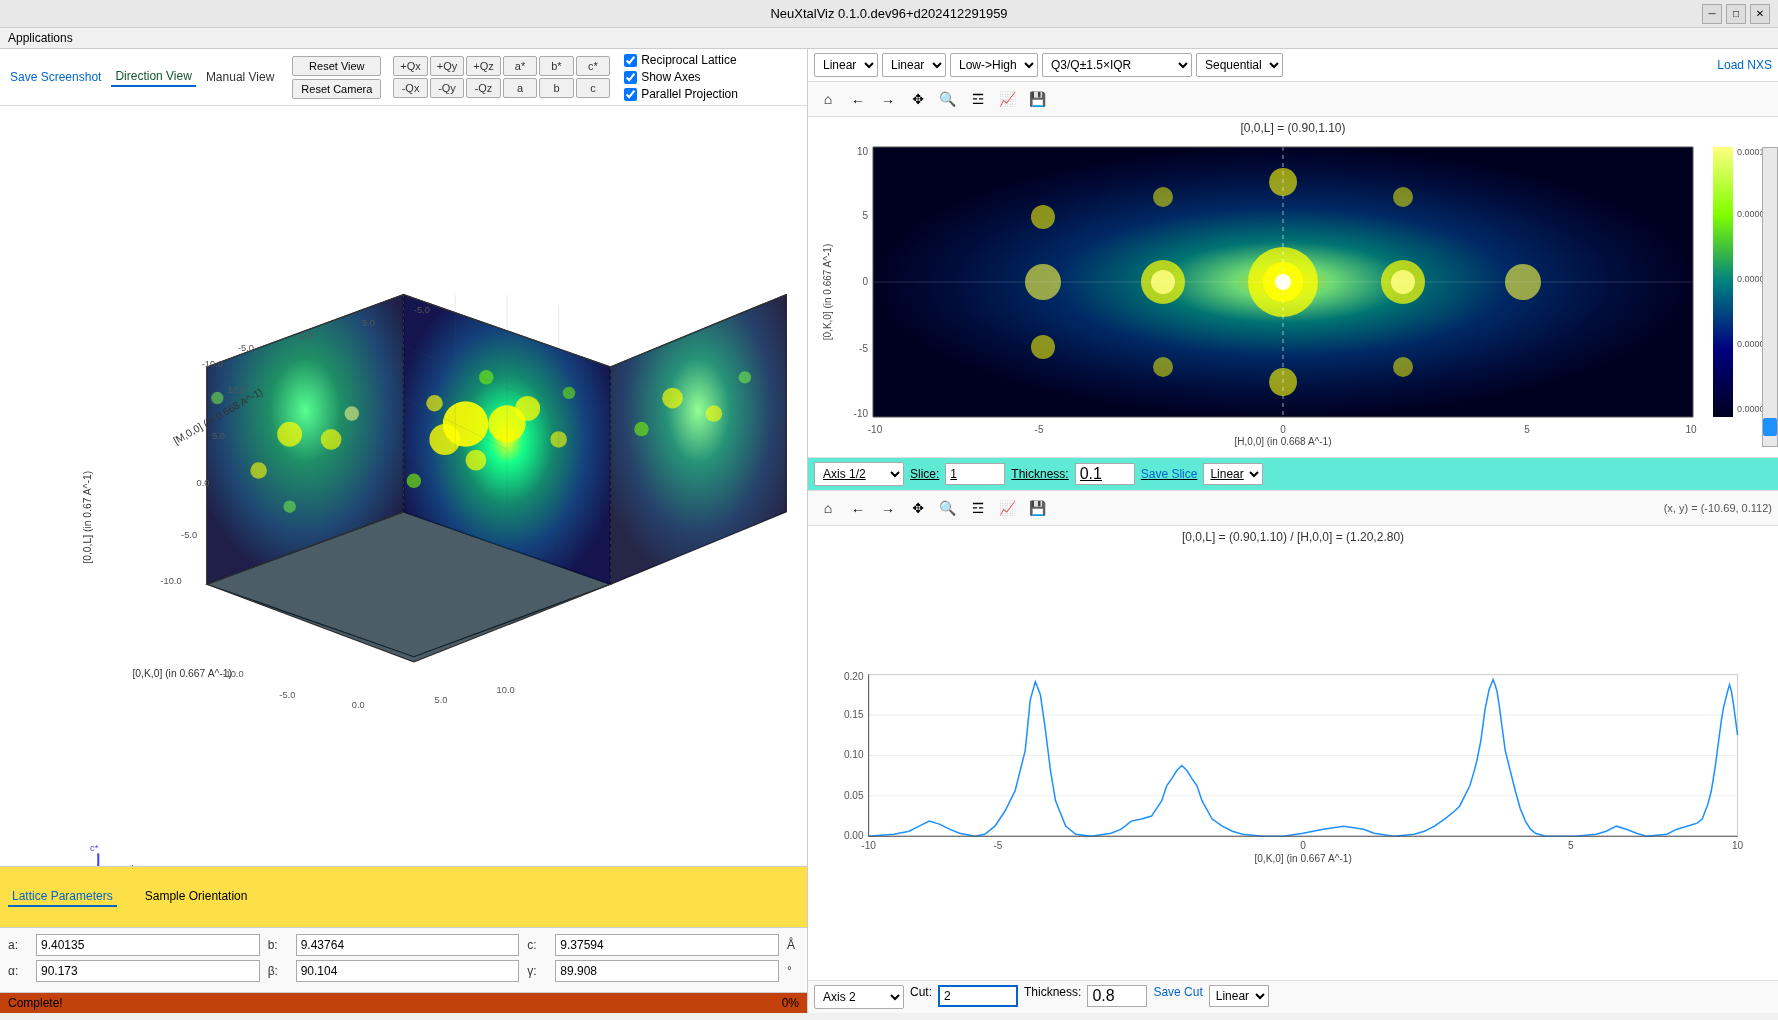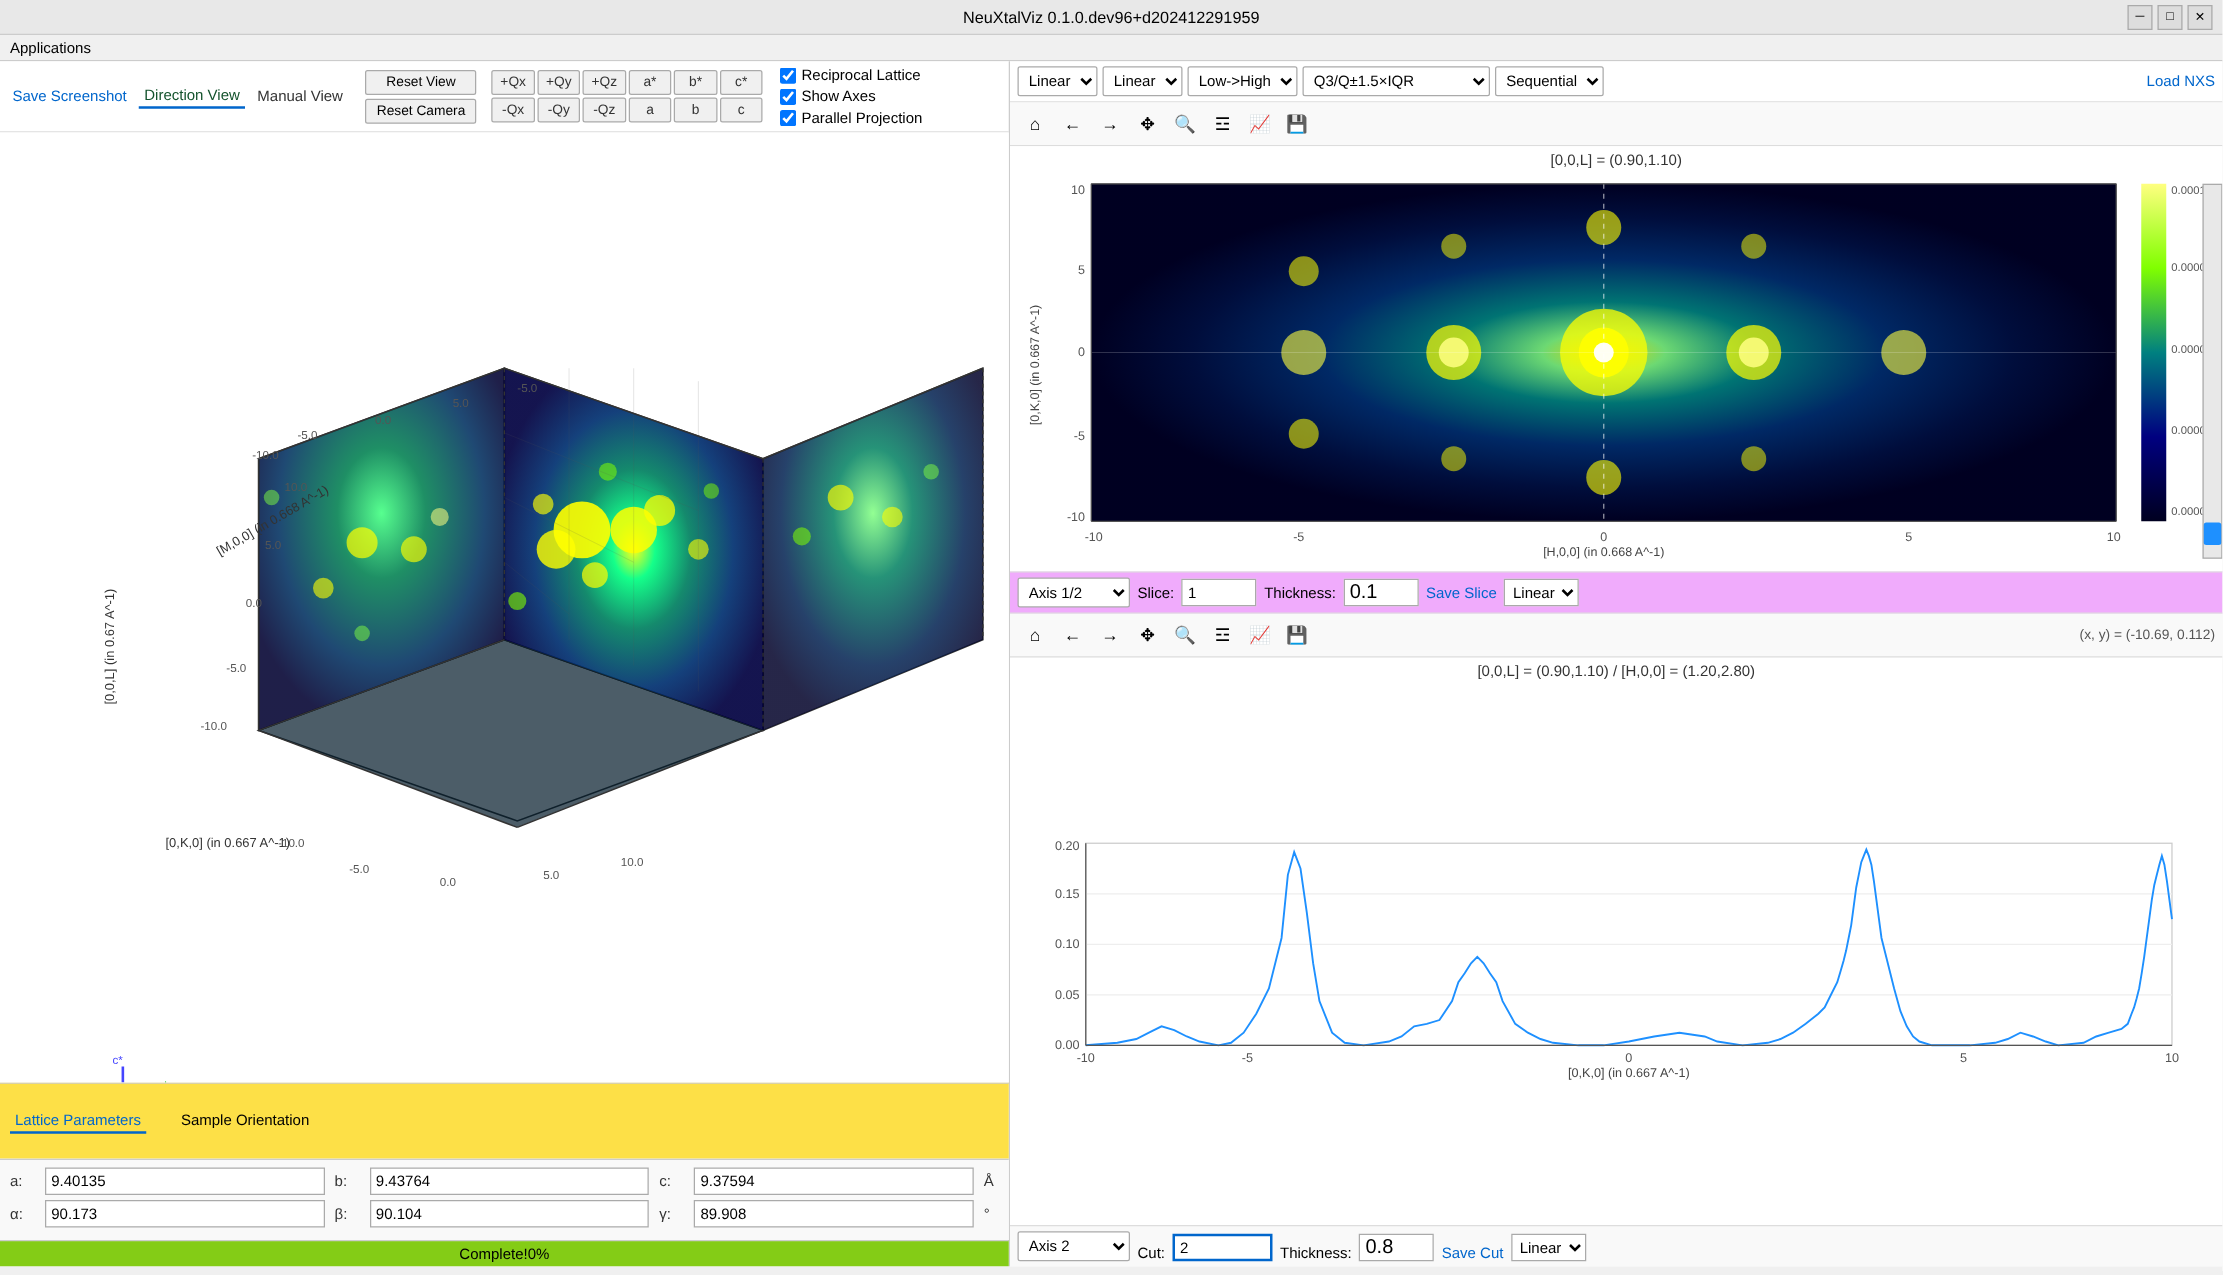--- a/index.html
+++ b/index.html
@@ -154,25 +154,25 @@
       background: white;
       padding: 2px 4px;
       font-size: 12px;
     }
     .param-unit {
       font-size: 12px;
       color: #333;
       width: 12px;
     }
     .status-bar {
-      background: #84cc16;
+      background: #c2410c;
       border-top: 1px solid #ccc;
-      padding: 3px 24px;
-      display: flex;
-      justify-content: center;
+      padding: 3px 8px;
+      display: flex;
+      justify-content: space-between;
       font-size: 12px;
     }
     
     .right-panel {
       flex: 1;
       display: flex;
       flex-direction: column;
       background: white;
     }
     .slicer-controls {
@@ -223,21 +223,22 @@
       background: white;
       overflow: hidden;
     }
     .slice-controls {
       display: flex;
       align-items: center;
       gap: 6px;
       padding: 4px 6px;
       border-top: 1px solid #ddd;
       border-bottom: 1px solid #ddd;
-      background: #f0abfc;
+      background: #5eead4;
+      text-decoration: underline;
     }
     .slice-input {
       height: 22px;
       border: 1px solid #aaa;
       background: white;
       padding: 2px 4px;
       font-size: 12px;
       width: 60px;
     }
     .thickness-input {
@@ -264,21 +265,21 @@
       cursor: pointer;
     }
     .bottom-plot-area {
       flex: 1;
       position: relative;
       background: white;
       overflow: hidden;
     }
     .cut-controls {
       display: flex;
-      align-items: flex-end;
+      align-items: flex-start;
       gap: 6px;
       padding: 4px 6px;
       border-top: 1px solid #ddd;
       background: #f9f9f9;
     }
     .cut-input-active {
       height: 22px;
       border: 2px solid #0066cc;
       background: white;
       padding: 2px 4px;

